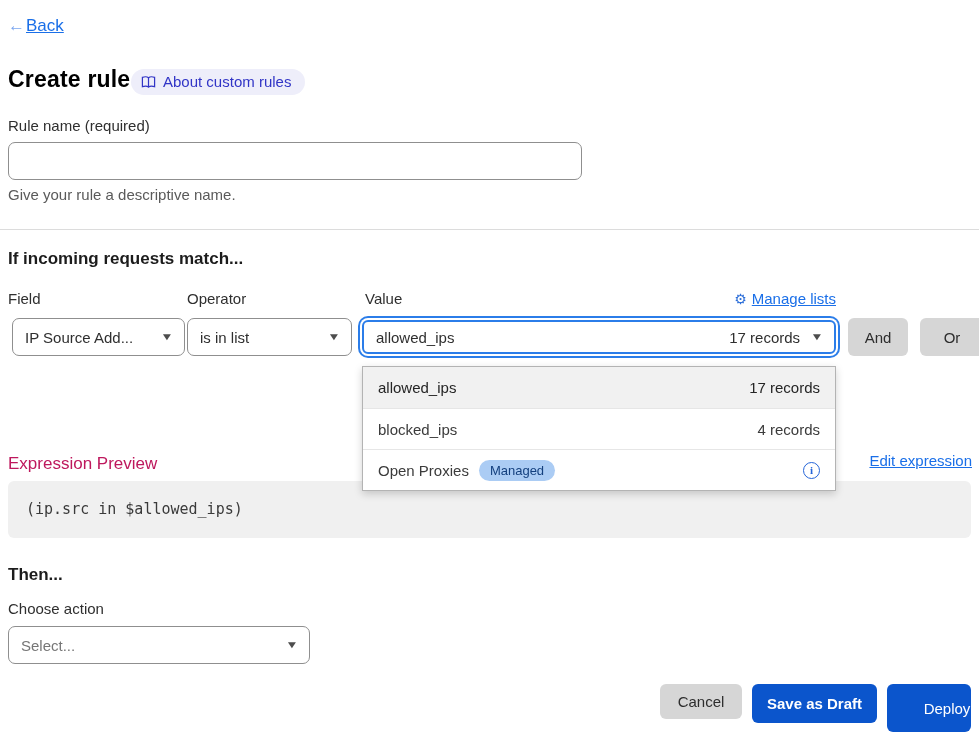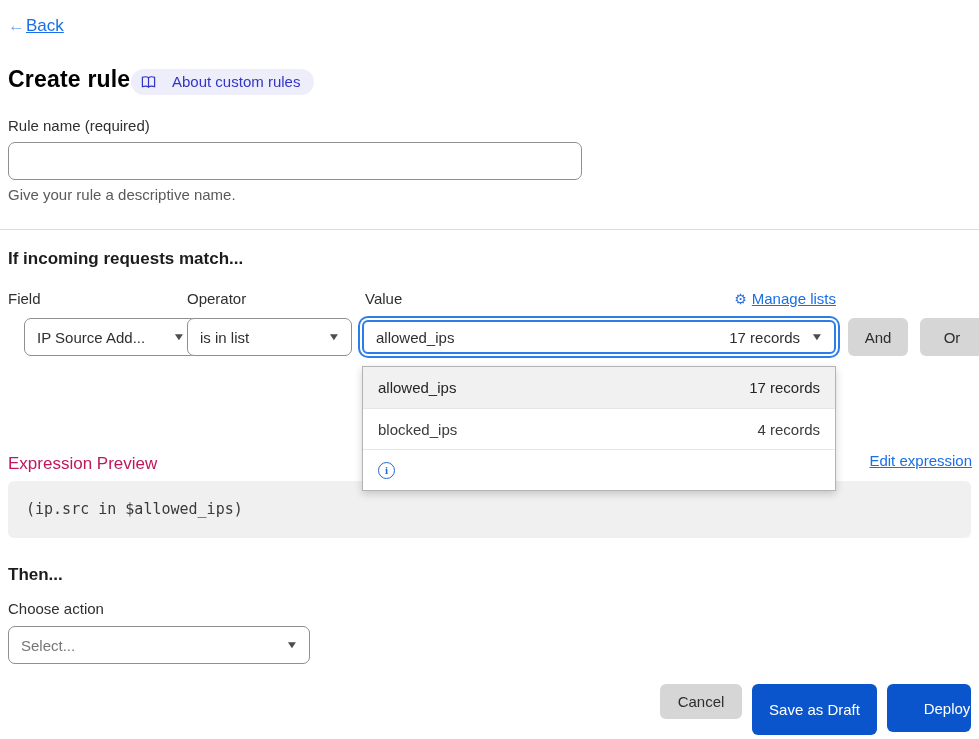--- a/index.html
+++ b/index.html
@@ -16,21 +16,21 @@
   .back-link { left: 8px; top: 16px; font-size: 17px; text-decoration: none; cursor: pointer; }
   .back-arrow { color: #7ba6f0; margin-right: 1px; }
   .back-text { color: #1a6fe8; text-decoration: underline; }
 
   
   .page-title { left: 8px; top: 66px; font-size: 23px; font-weight: 700; color: #000000; letter-spacing: 0.2px; }
   .about-badge {
     left: 131px; top: 69px;
     background: #eeeefa; color: #3134c6;
     border-radius: 14px; padding: 4px 14px 5px 10px;
-    font-size: 15px; display: flex; align-items: center; gap: 16px;
+    font-size: 15px; display: flex; align-items: center; gap: 7px;
     cursor: pointer;
   }
   .book-icon { display: inline-flex; }
 
   
   .field-label { font-size: 15px; color: #2f2f2f; }
   .rule-name-label { left: 8px; top: 117px; }
   .rule-name-input {
     left: 8px; top: 142px; width: 574px; height: 38px;
     border: 1px solid #8f8f8f; border-radius: 7px; background: #fff;
@@ -50,21 +50,21 @@
 
   .manage-lists { top: 290px; right: 143px; font-size: 15px; color: #1a6fe8; cursor: pointer; display: flex; align-items: center; gap: 5px; }
   .manage-lists .link-txt { text-decoration: underline; }
   .gear-icon { font-size: 14px; color: #2d6fd9; text-decoration: none; }
 
   .select-box {
     height: 38px; border: 1px solid #8f8f8f; border-radius: 7px; background: #fff;
     display: flex; align-items: center; justify-content: space-between;
     padding: 0 12px; font-size: 15px; color: #2f2f2f; cursor: pointer;
   }
-  .field-select { left: 24px; top: 318px; width: 173px; }
+  .field-select { left: 12px; top: 318px; width: 173px; }
   .operator-select { left: 187px; top: 318px; width: 165px; }
 
   .value-combo {
     left: 362px; top: 320px; width: 474px; height: 34px;
     border: 2px solid #2b7de9; border-radius: 6px; background: #fff;
     box-shadow: 0 0 0 2px #fff, 0 0 0 4px #2b7de9;
     display: flex; align-items: center; justify-content: space-between;
     padding: 0 12px; font-size: 15px; color: #2f2f2f; cursor: pointer;
   }
   .value-right { display: flex; align-items: center; gap: 12px; }
@@ -119,21 +119,21 @@
   
   .then-title { left: 8px; top: 565px; }
   .choose-action-label { left: 8px; top: 600px; }
   .action-select { left: 8px; top: 626px; width: 302px; }
   .placeholder { color: #767676; }
 
   
   .btn { border: none; border-radius: 6px; font-size: 15px; font-family: "Liberation Sans", sans-serif; cursor: pointer; display: flex; align-items: center; justify-content: center; }
   .blue-btn { background: #0b55cc; color: #fff; }
   .cancel-btn { left: 660px; top: 684px; width: 82px; height: 35px; }
-  .save-draft-btn { left: 752px; top: 684px; width: 125px; height: 51px; }
+  .save-draft-btn { left: 752px; top: 684px; width: 125px; height: 39px; font-weight: bold; }
   .deploy-btn { left: 887px; top: 684px; width: 84px; height: 48px; padding-left: 36px; }
 </style>
 </head>
 <body>
 
 <a class="abs back-link">
   <span class="back-arrow">←</span><span class="back-text">Back</span>
 </a>
 
 <h1 class="abs page-title">Create rule</h1>
@@ -188,20 +188,24 @@
 <div class="abs dropdown-menu">
   <div class="dd-row selected">
     <span>allowed_ips</span>
     <span>17 records</span>
   </div>
   <div class="dd-row">
     <span>blocked_ips</span>
     <span>4 records</span>
   </div>
   <div class="dd-row">
+    <span class="dd-left">
+      <span>Open Proxies</span>
+      <span class="managed-badge">Managed</span>
+    </span>
     <span class="info-icon">i</span>
   </div>
 </div>
 
 <div class="abs expr-label">Expression Preview</div>
 <a class="abs edit-expression">Edit expression</a>
 <div class="abs expr-block"></div>
 <code class="abs expr-code">(ip.src in $allowed_ips)</code>
 
 <h2 class="abs section-title then-title">Then...</h2>

